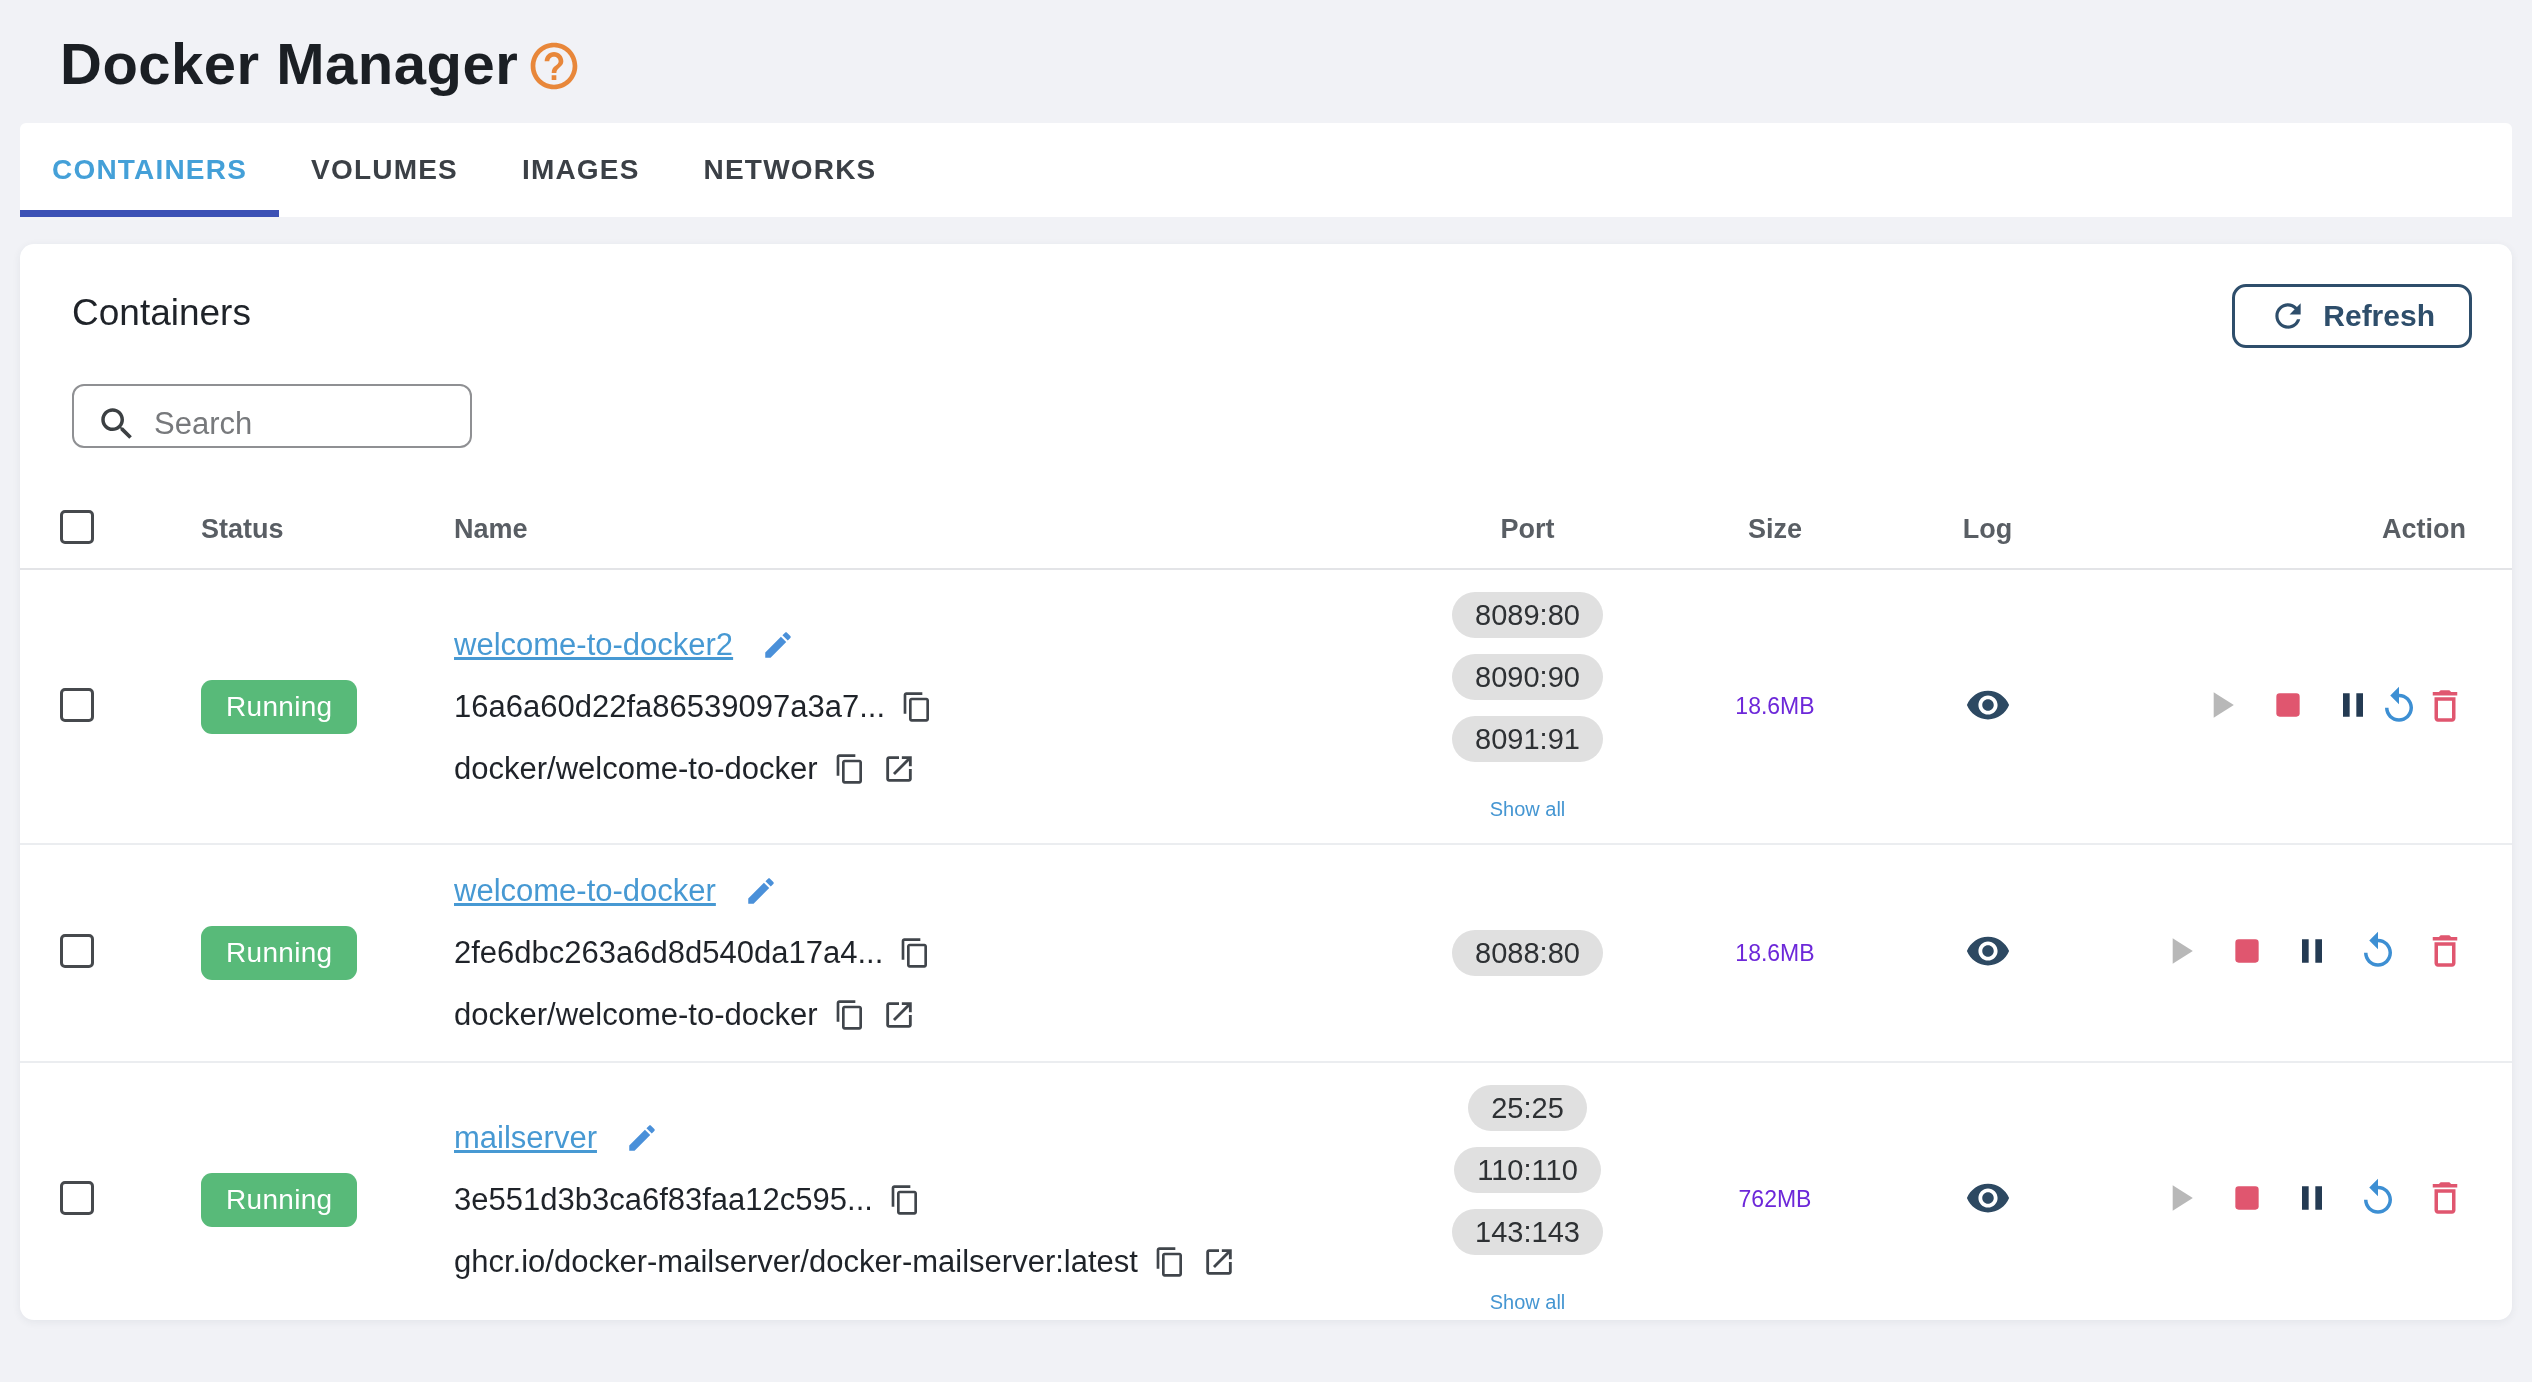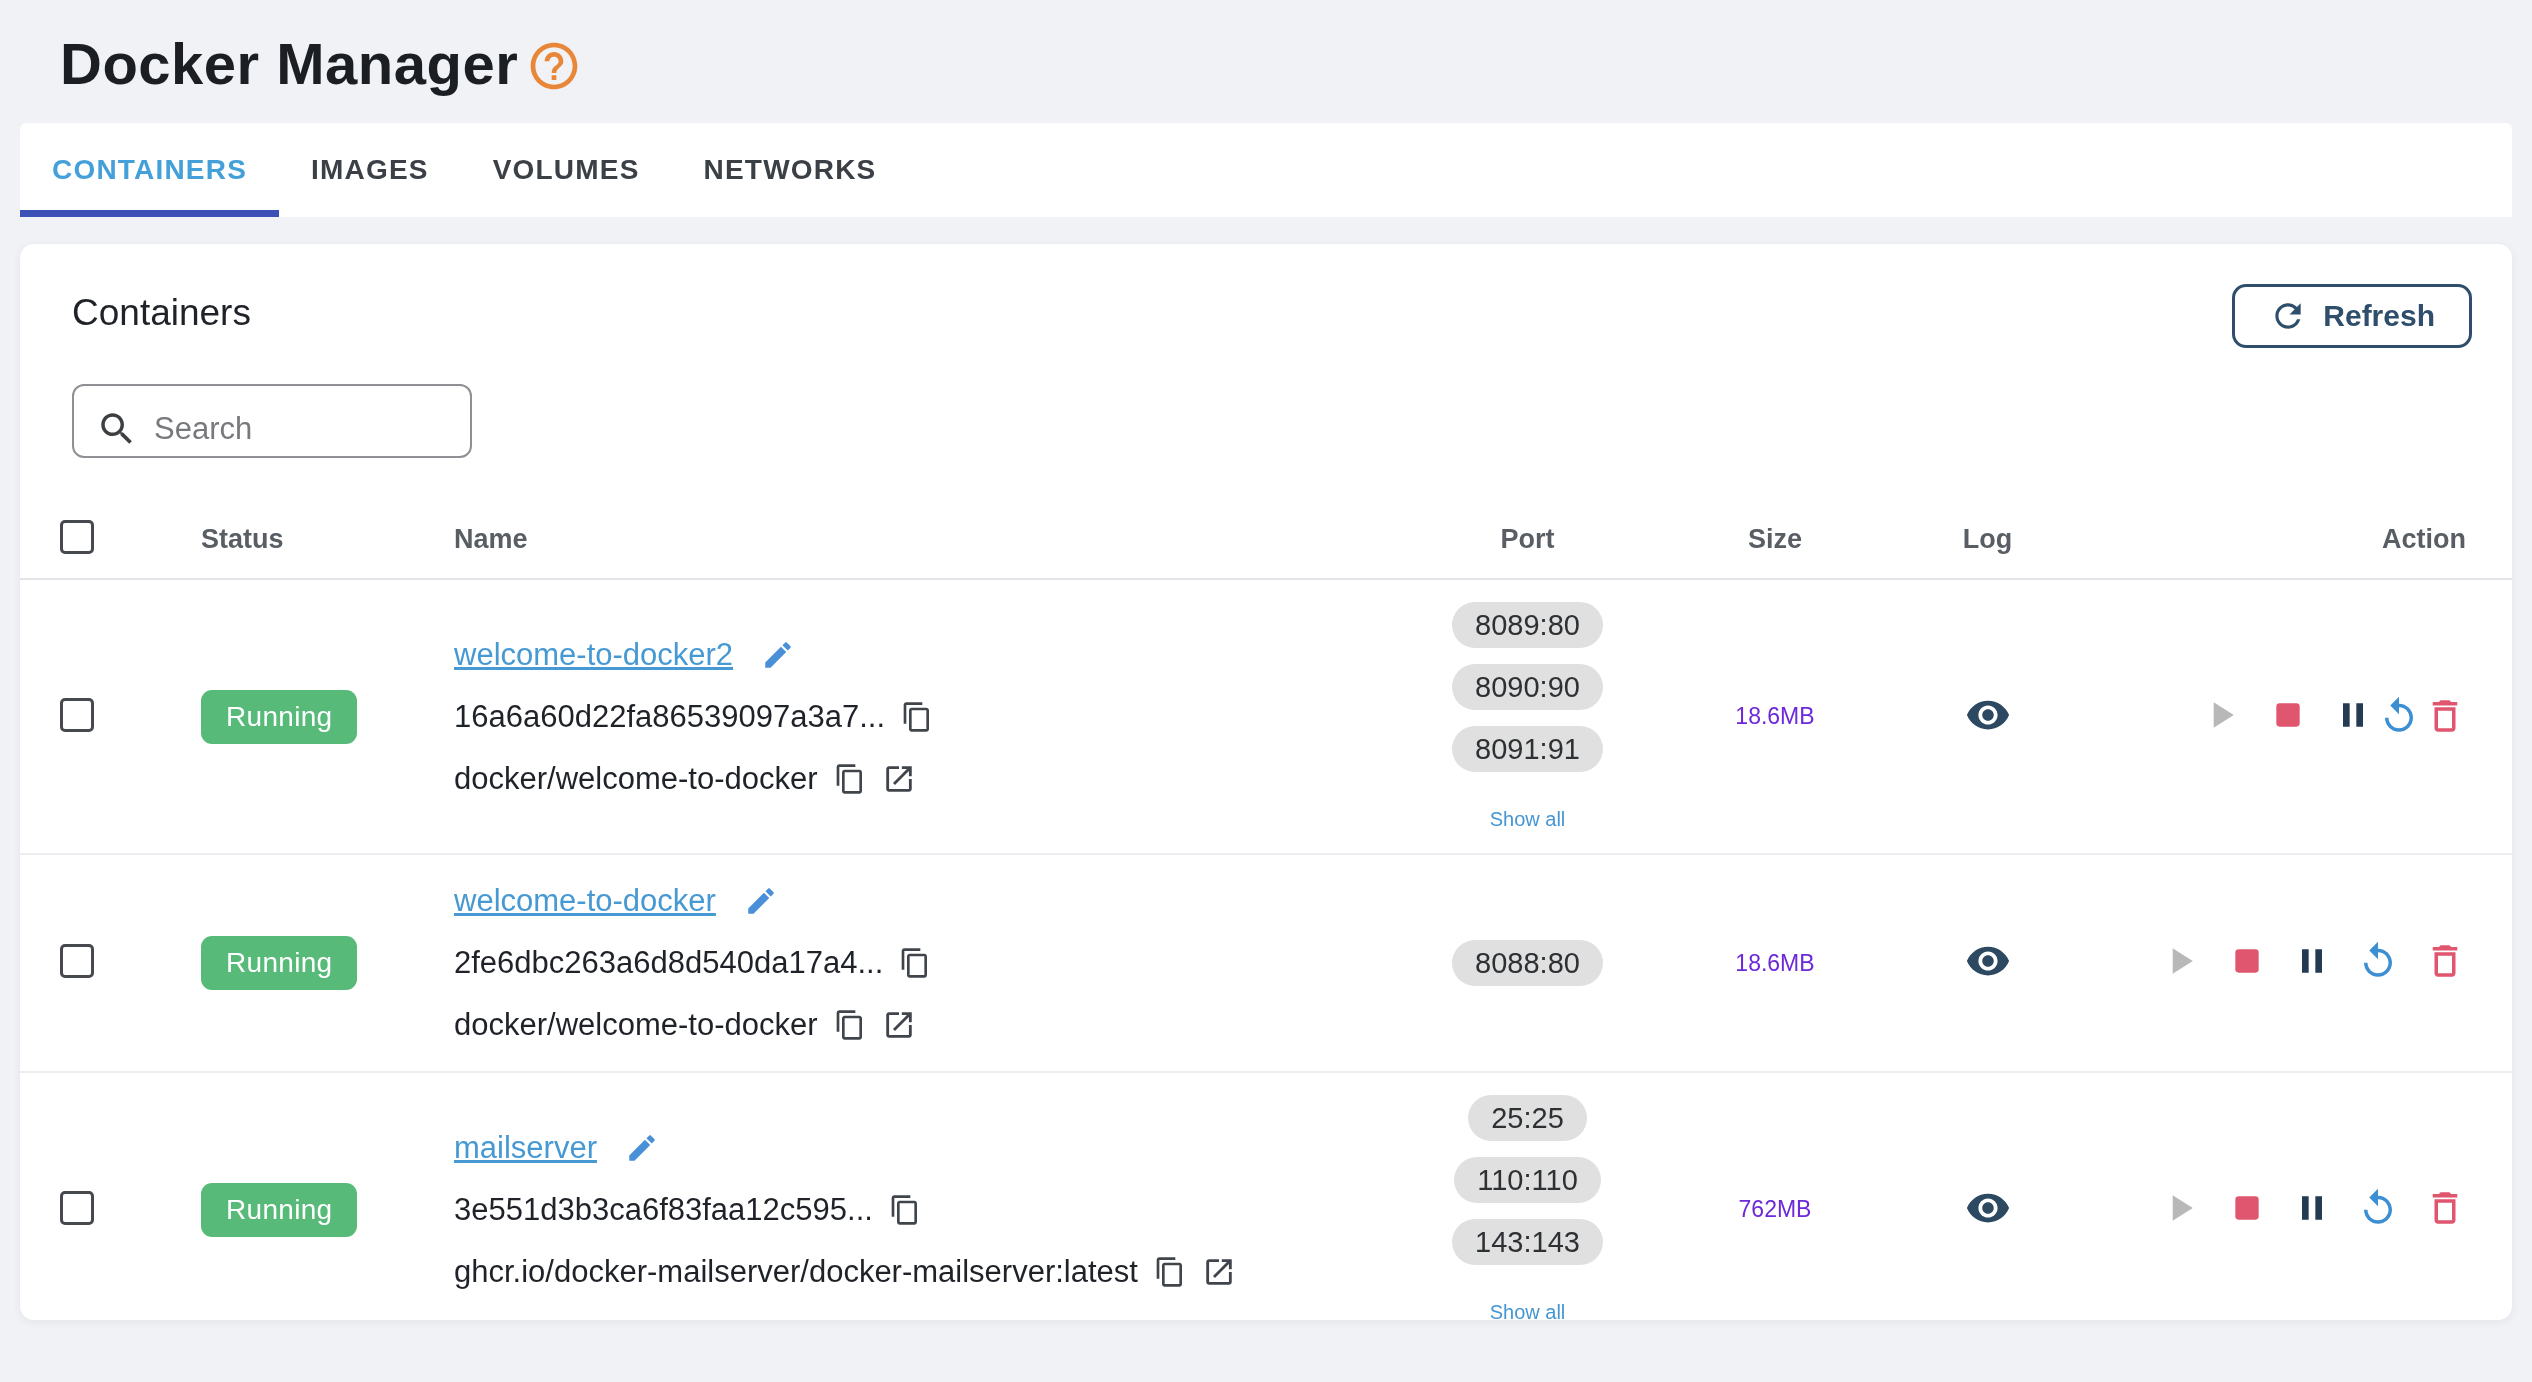--- a/index.html
+++ b/index.html
@@ -43,21 +43,21 @@
   .card-top { display:flex; justify-content:space-between; align-items:flex-start; padding:40px 40px 0 52px; }
   .card-heading { font-size:37px; font-weight:400; color:#1f2329; padding-top:8px; }
   .refresh-btn {
     display:flex; align-items:center; gap:16px; height:64px; padding:0 34px;
     border:3px solid #2e4e6b; border-radius:14px; background:#fff;
     color:#2e4e6b; font-size:30px; font-weight:700; cursor:pointer;
     font-family:"Liberation Sans", sans-serif;
   }
   .search-row { margin:36px 0 0 52px; }
   .search-box {
-    width:400px; height:74px; border:2px solid #8f9093; border-radius:12px;
+    width:400px; height:64px; border:2px solid #8f9093; border-radius:12px;
     display:flex; align-items:center; padding:16px 18px 0 22px; gap:16px; background:#fff;
   }
   .search-box input {
     border:none; outline:none; flex:1; font-size:31px; color:#1f2329; min-width:0;
     font-family:"Liberation Sans", sans-serif; background:transparent;
   }
   .search-box input::placeholder { color:#77797c; }
 
   
   .table { margin-top:42px; }
@@ -132,24 +132,24 @@
         <use href="#p-help"></use>
       </svg>
   </span>
 </div>
 
 <div class="tabbar">
   <div class="tab active">
       <span>CONTAINERS</span>
     </div>
   <div class="tab">
+      <span>VOLUMES</span>
+    </div>
+  <div class="tab">
       <span>IMAGES</span>
-    </div>
-  <div class="tab">
-      <span>VOLUMES</span>
     </div>
   <div class="tab">
       <span>NETWORKS</span>
     </div>
 </div>
 
 <div class="card">
 
   <div class="card-top">
     <div class="card-heading">Containers</div>

